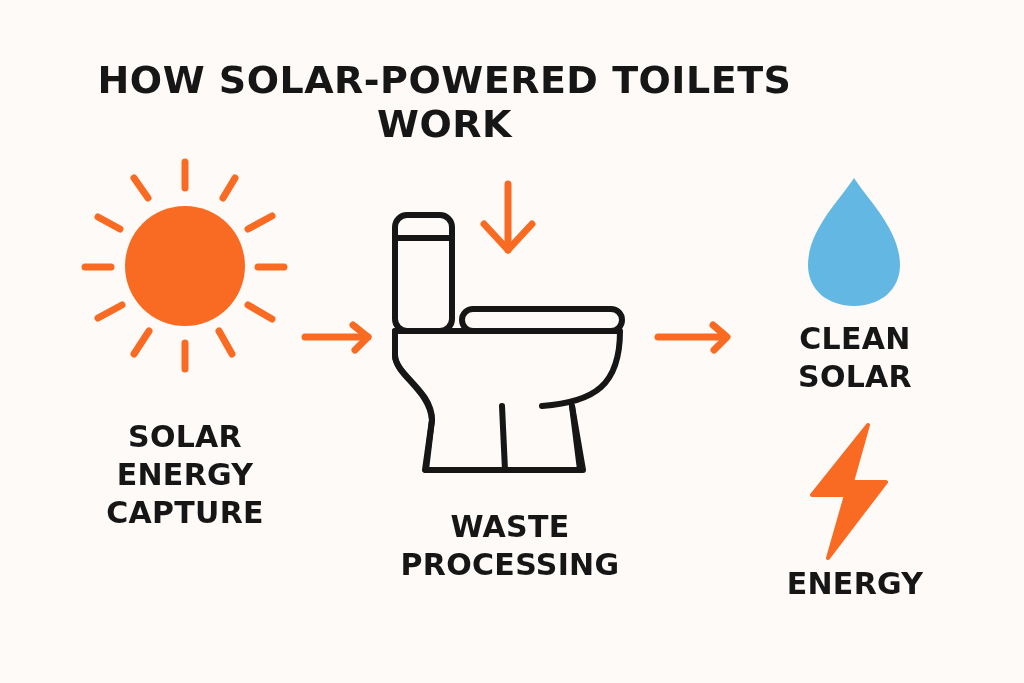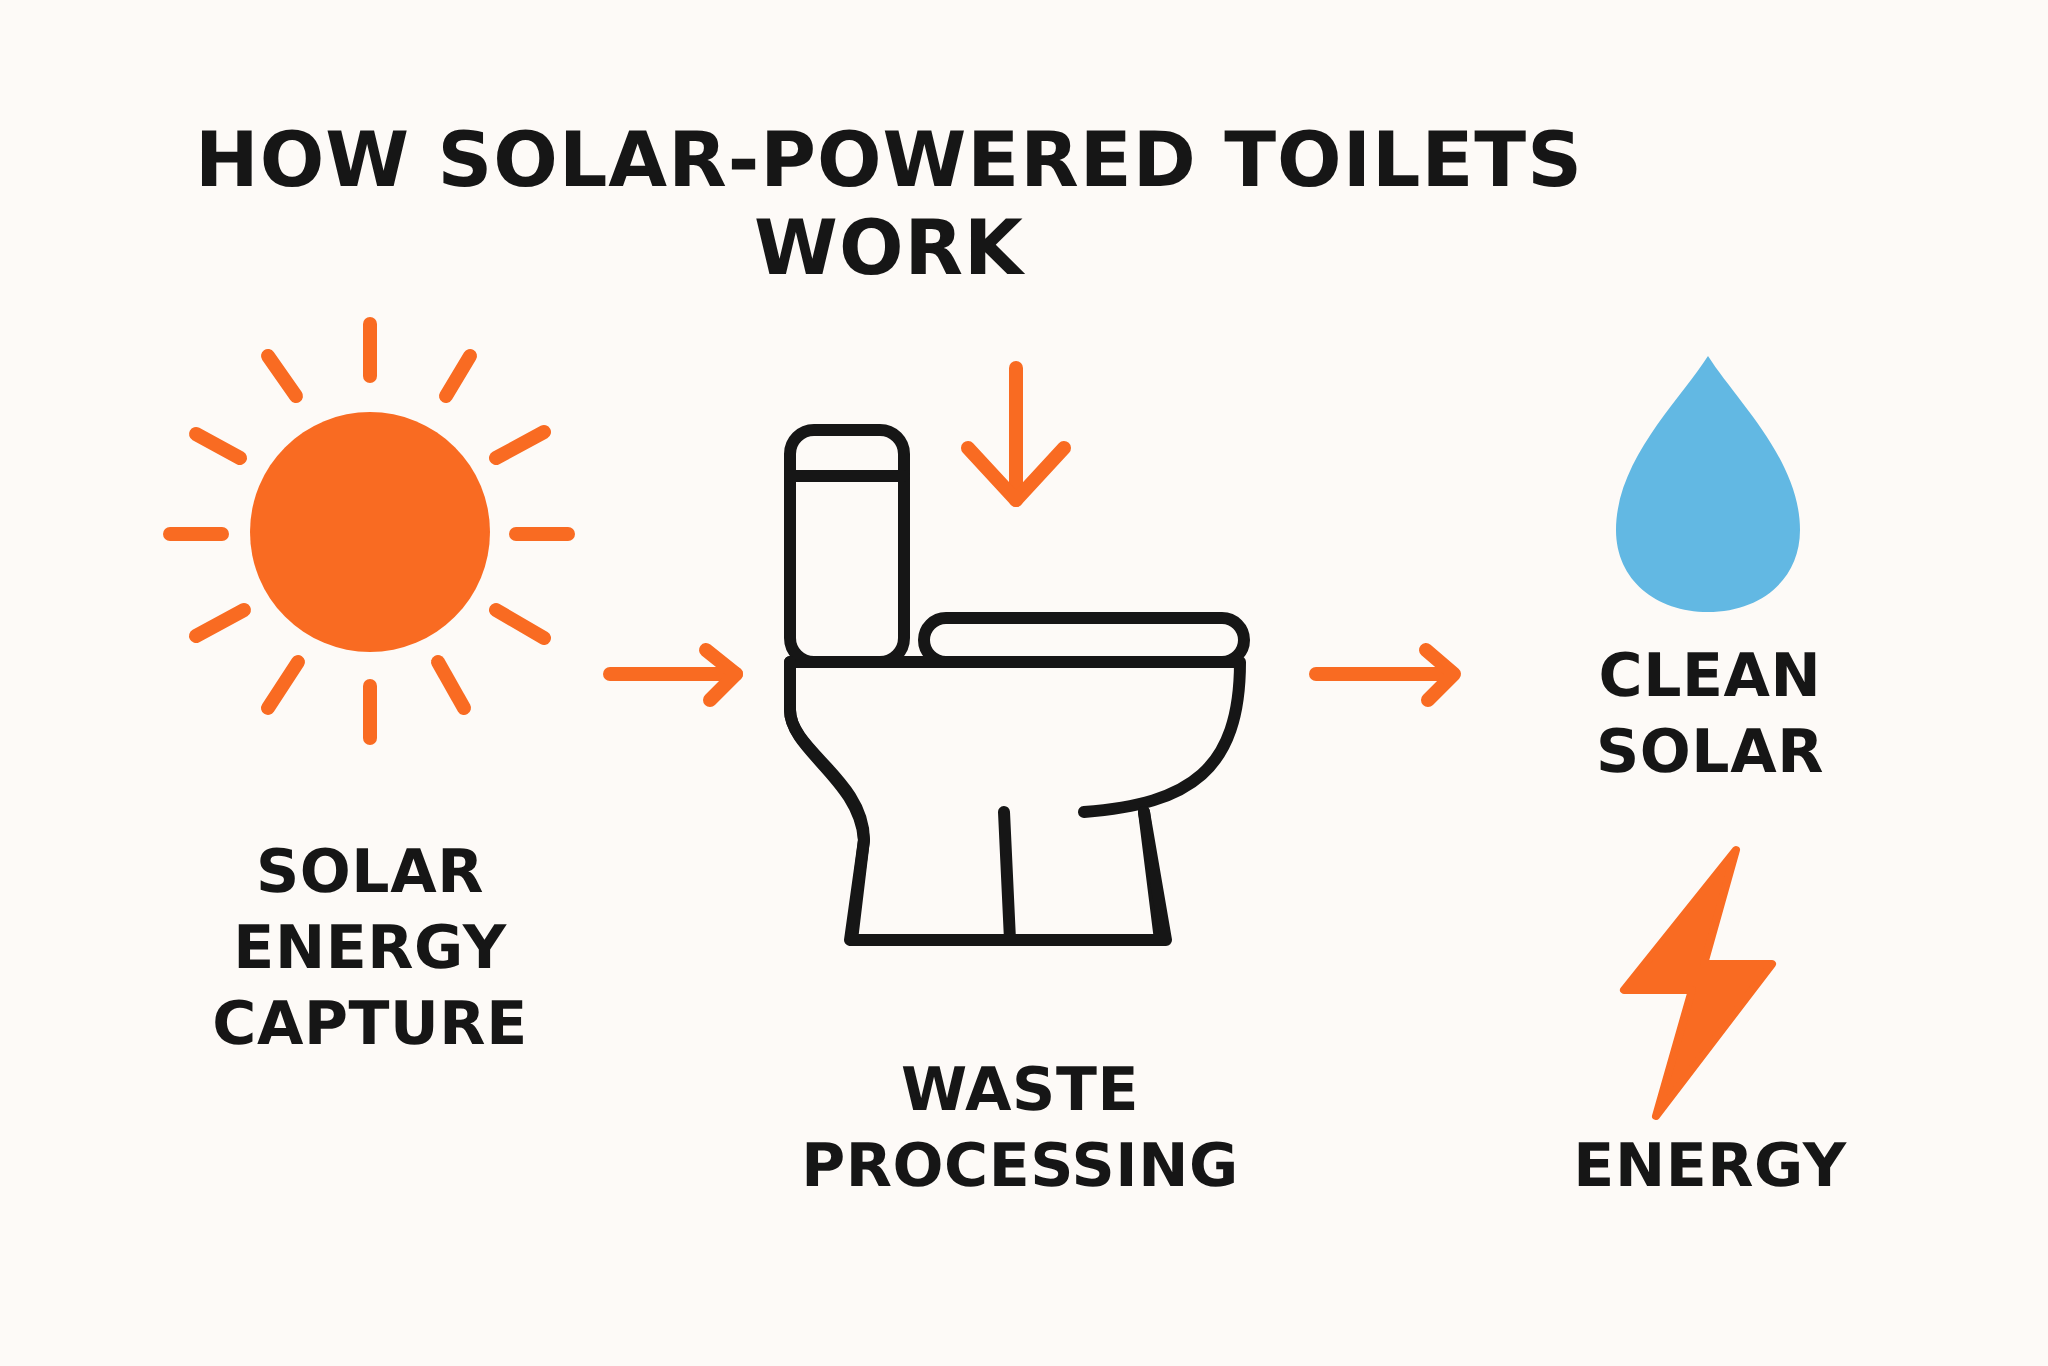--- a/index.html
+++ b/index.html
@@ -74,17 +74,17 @@
   <path d="M74 8 C60 30 28 60 28 95 C28 120 48 136 74 136 C100 136 120 120 120 95 C120 60 88 30 74 8 Z" fill="#62b8e3"></path>
 </svg>
 
 <svg class="abs" style="left:800px;top:420px" width="100" height="150" viewBox="0 0 100 150">
   <path d="M68 5 L12 75 L46 75 L28 138 L86 62 L52 62 Z" fill="#f96b22" stroke="#f96b22" stroke-width="4" stroke-linejoin="round"></path>
 </svg>
 
 <div class="label" style="left:90px;top:418px;width:190px">SOLAR
 ENERGY
 CAPTURE</div>
-<div class="label" style="left:370px;top:527px;width:280px">WASTE
+<div class="label" style="left:370px;top:508px;width:280px">WASTE
 PROCESSING</div>
 <div class="label" style="left:760px;top:320px;width:190px">CLEAN
 SOLAR</div>
 <div class="label" style="left:760px;top:565px;width:190px">ENERGY</div>
 
 </body></html>

